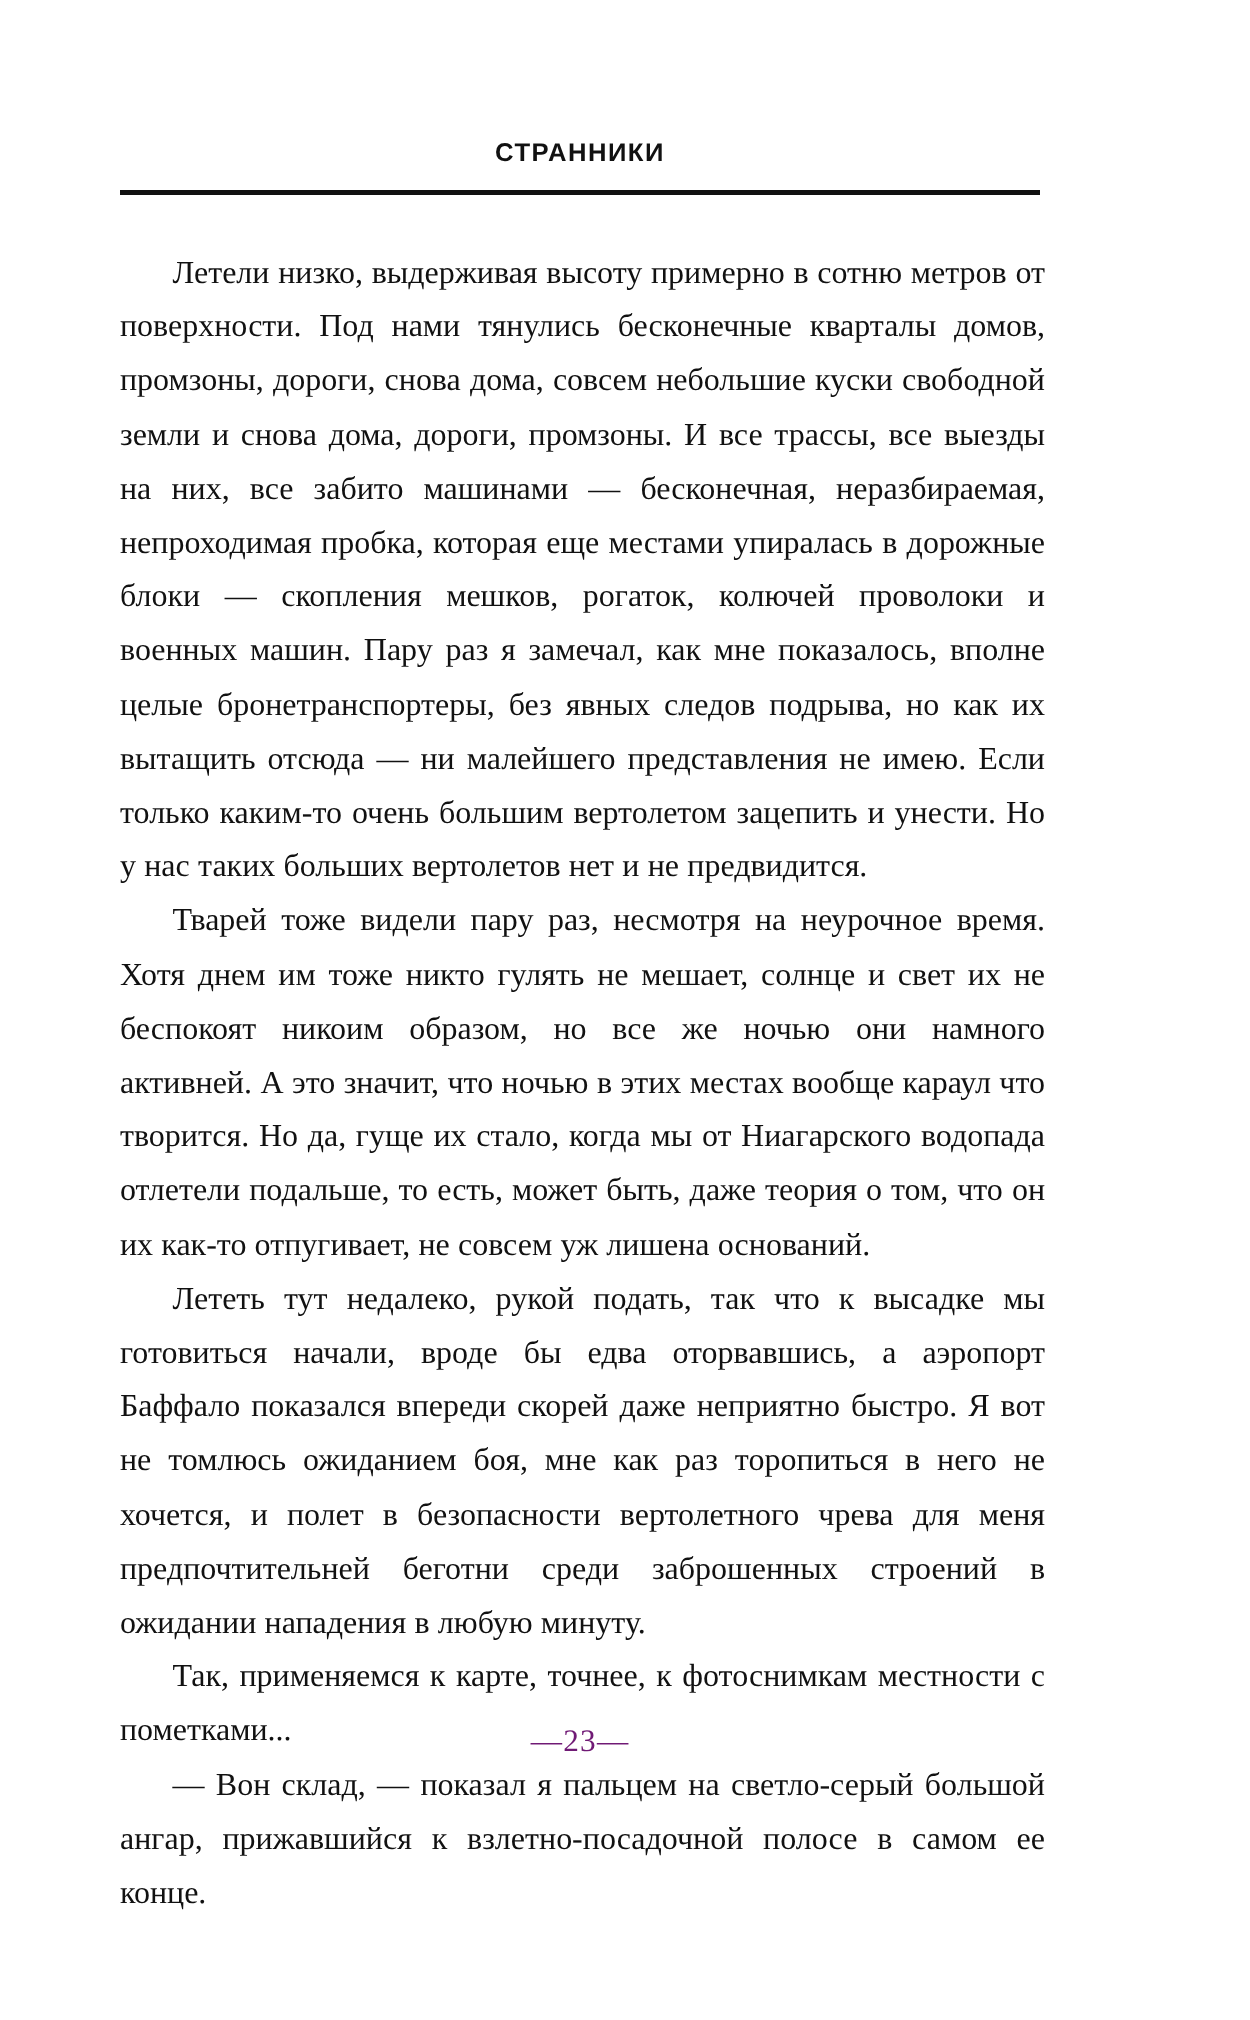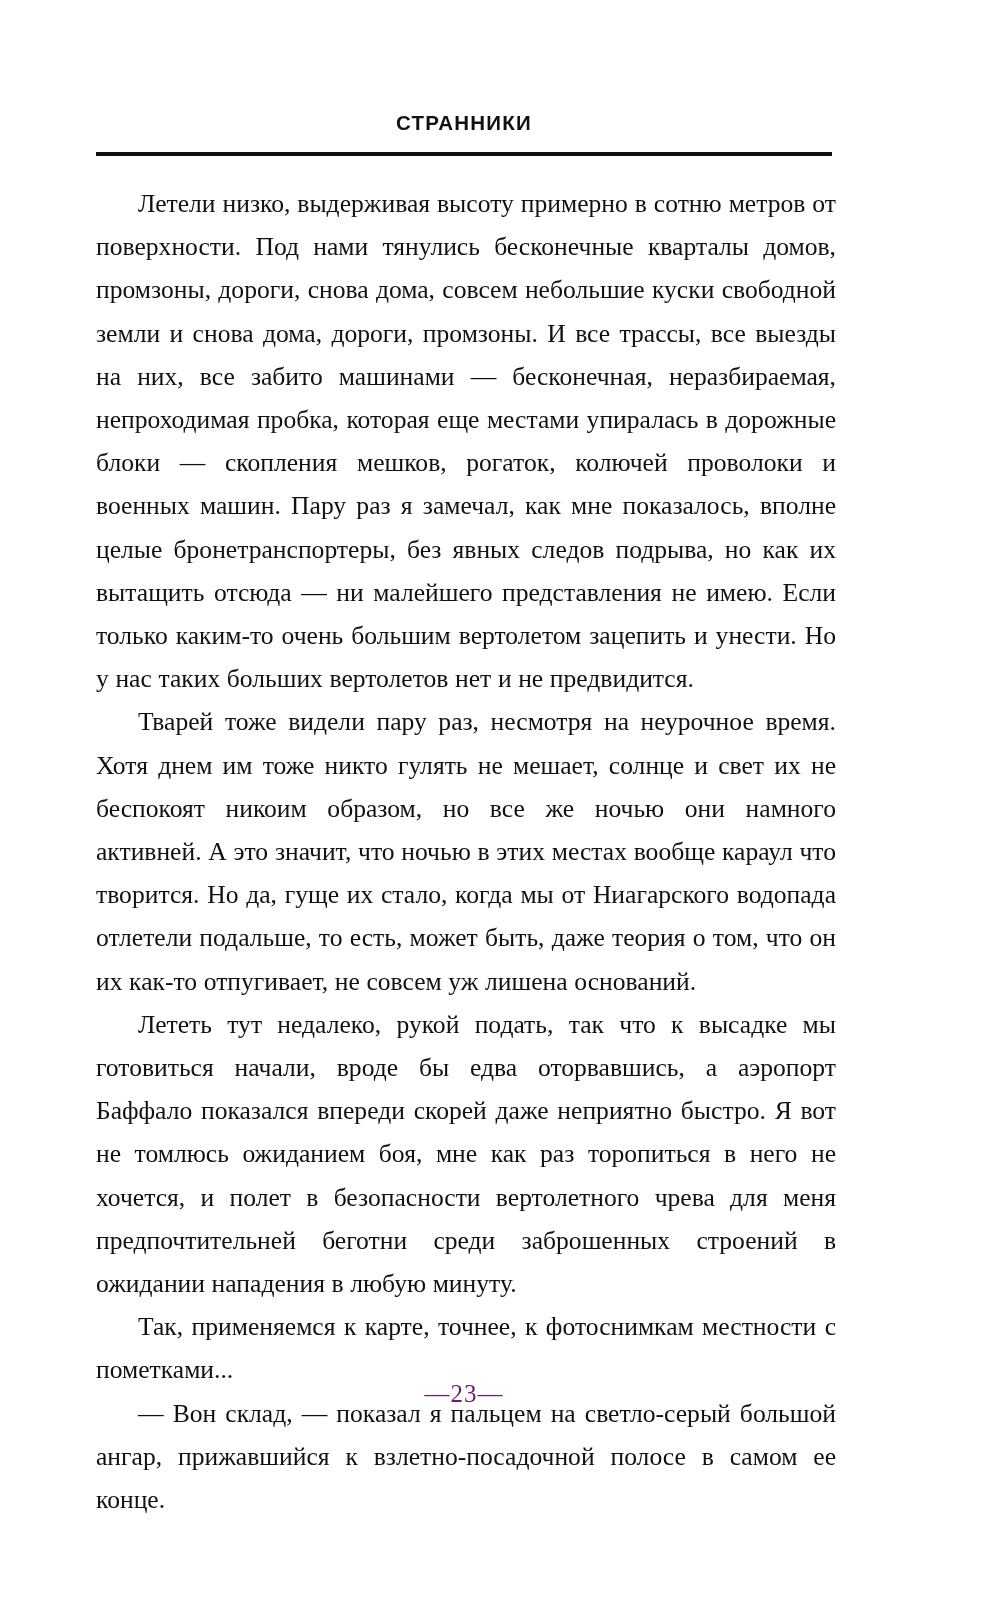--- a/index.html
+++ b/index.html
@@ -48,21 +48,21 @@
     left: 96px;
     top: 152px;
     width: 736px;
     height: 4px;
     background: #111111;
   }
 
   .text-block {
     position: absolute;
     left: 96px;
-    top: 182px;
+    top: 196px;
     width: 740px;
   }
 
   .text-block p {
     margin: 0;
     font-size: 25.6px;
     line-height: 43.2px;
     text-align: justify;
     text-indent: 42px;
     hyphens: manual;

